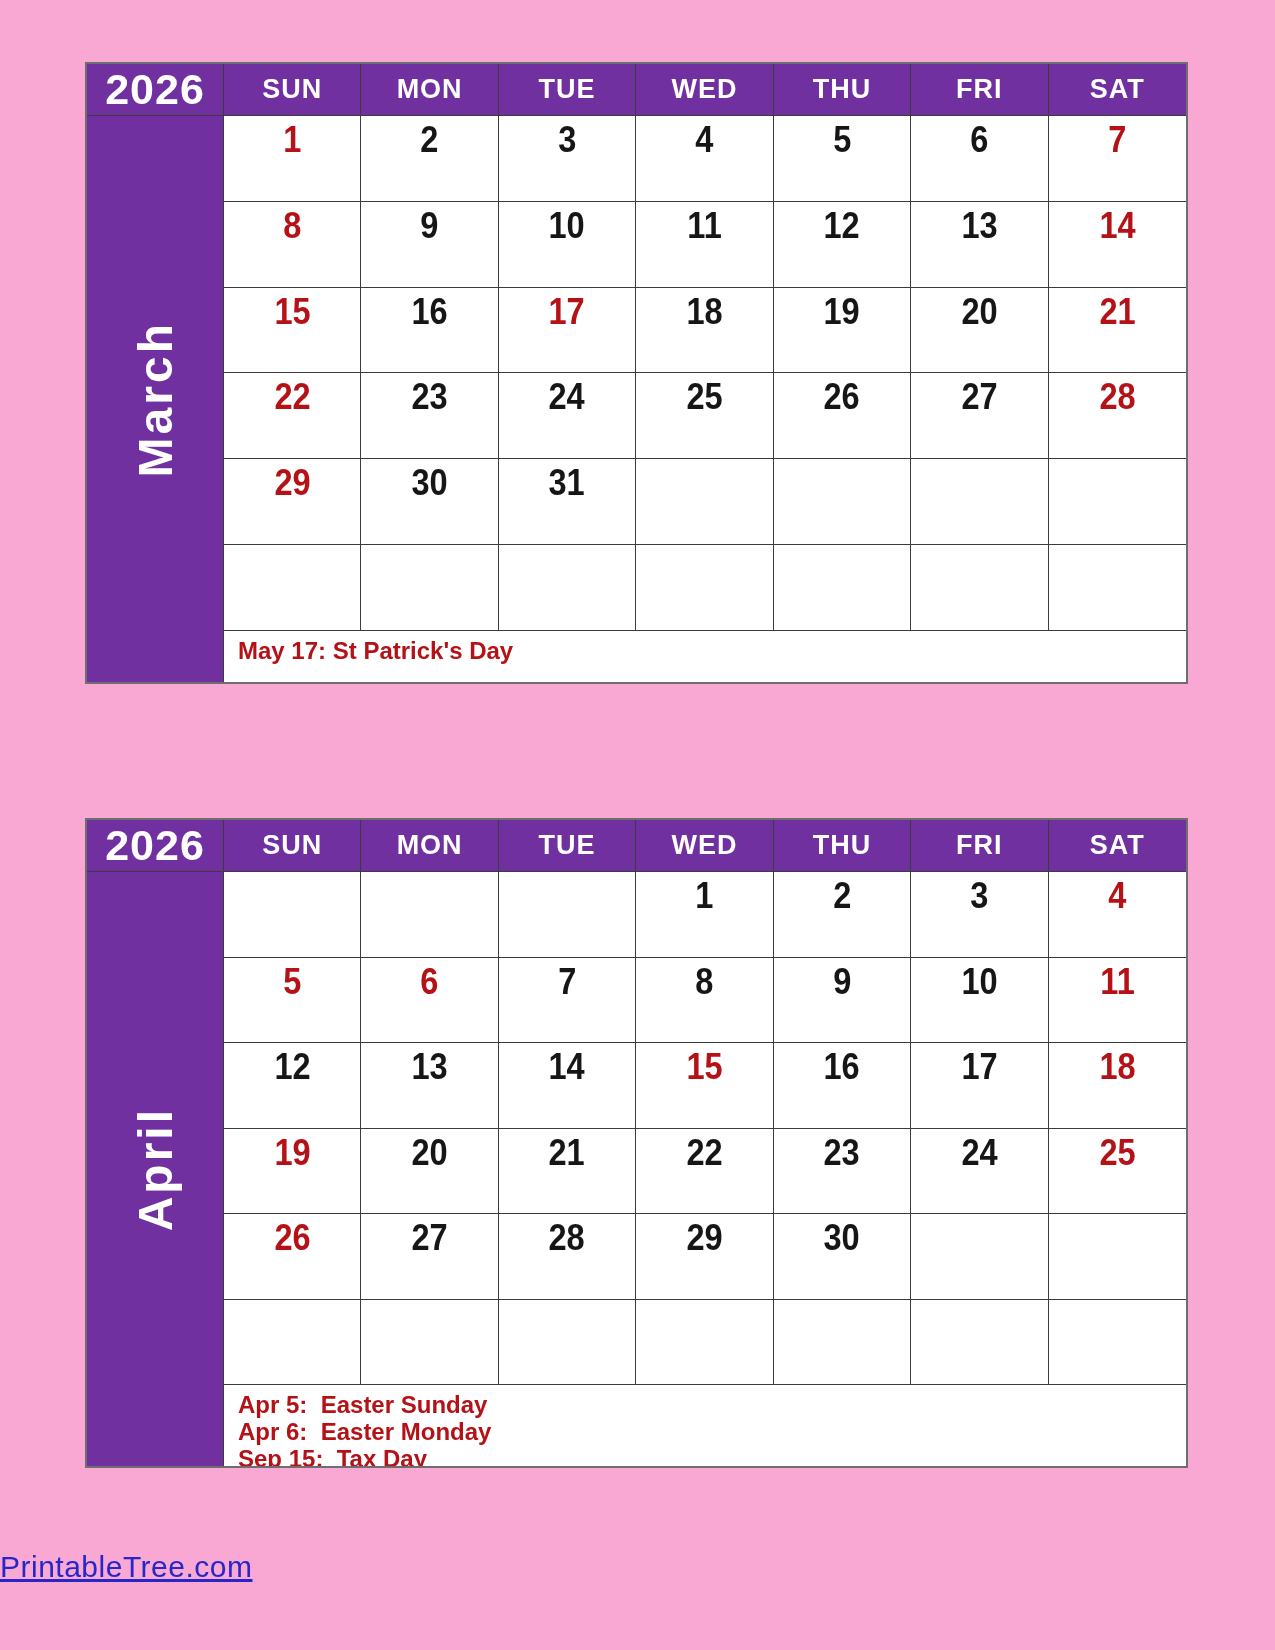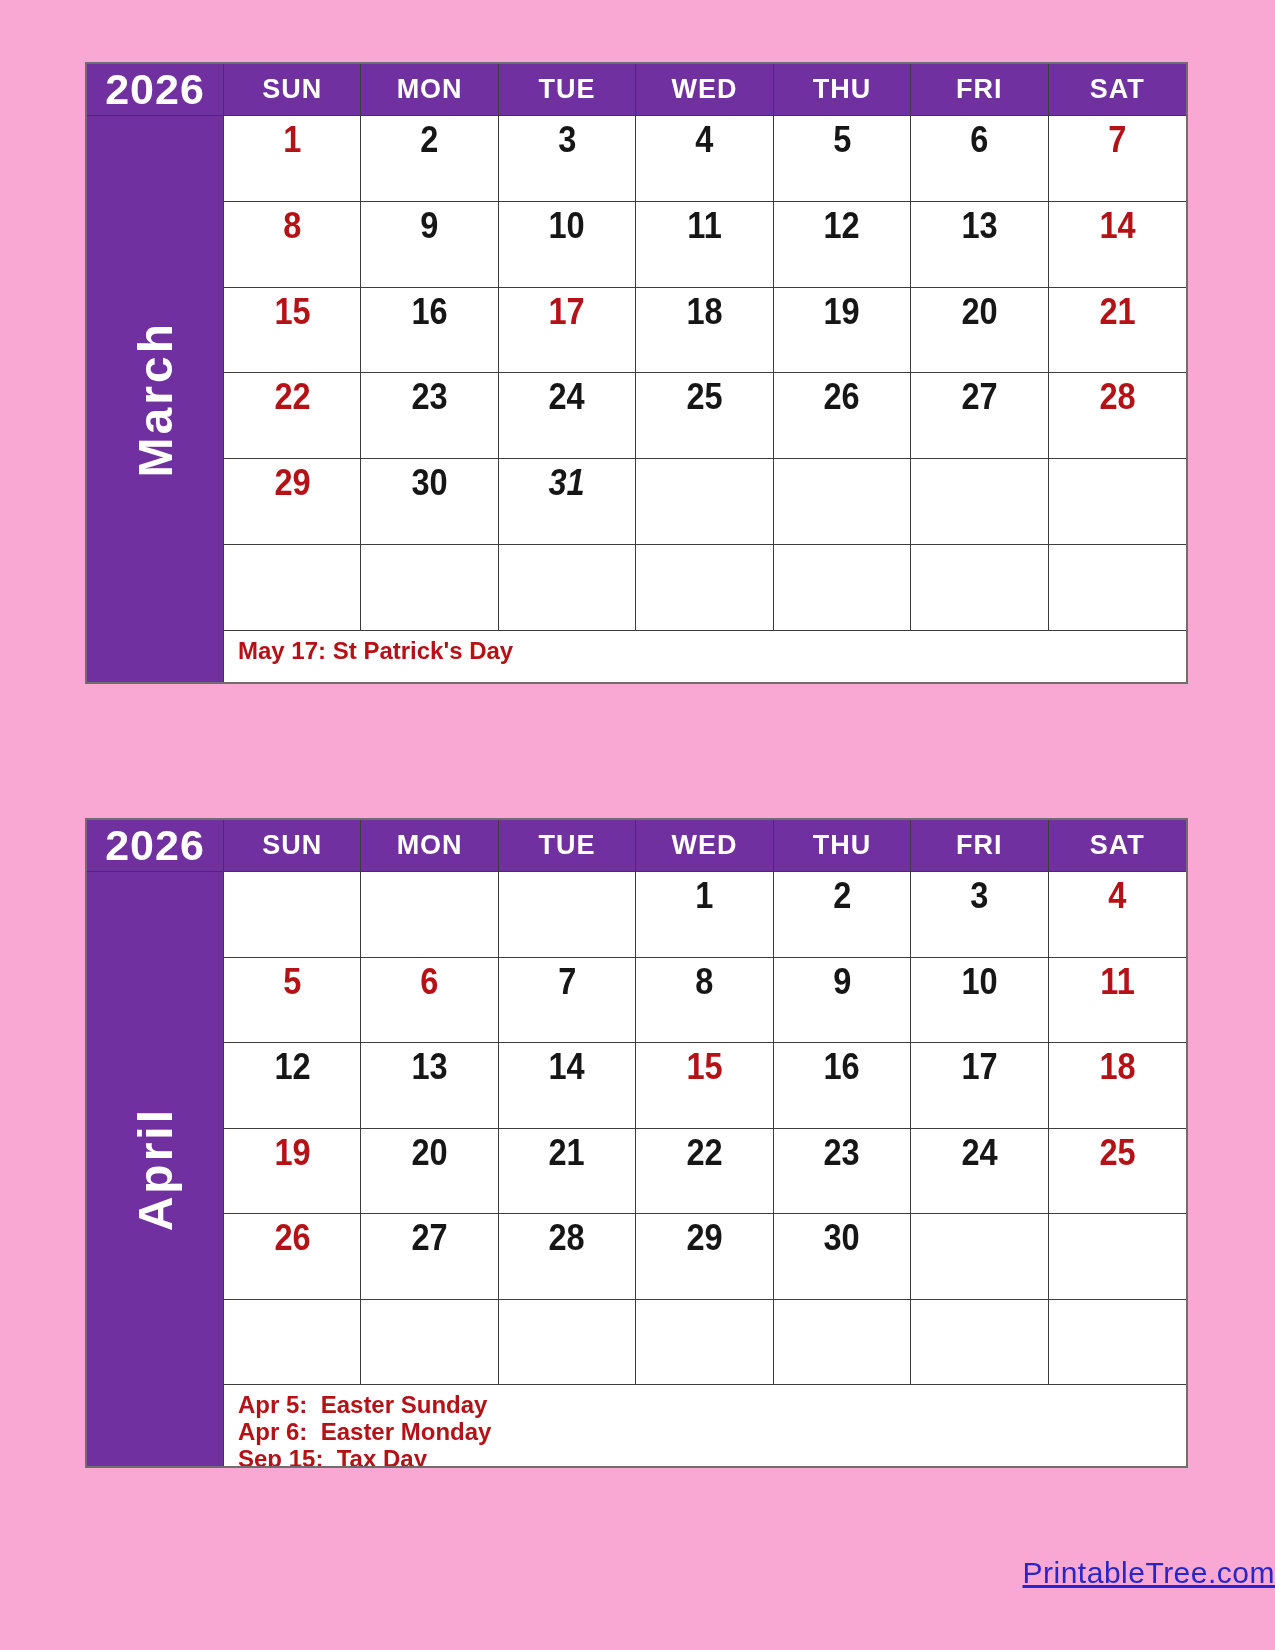--- a/index.html
+++ b/index.html
@@ -101,22 +101,21 @@
     font-weight: bold;
     font-size: 24px;
     line-height: 27px;
     white-space: pre-wrap;
   }
   
   #footer {
     position: absolute;
     left: 0; right: 0;
     top: 1550px;
-    text-align: right;
-    margin-top: 6px;
+    text-align: left;
   }
   #footer a {
     color: #2626c9;
     font-size: 30px;
     letter-spacing: 0.5px;
     text-decoration: underline;
     cursor: pointer;
     font-family: "Liberation Sans", "DejaVu Sans", sans-serif;
   }
 </style>
@@ -162,21 +161,21 @@
       <div class="cell day-cell last-col" style="grid-area: 4 / 8;"><span class="day-num red">21</span></div>
       <div class="cell day-cell" style="grid-area: 5 / 2;"><span class="day-num red">22</span></div>
       <div class="cell day-cell" style="grid-area: 5 / 3;"><span class="day-num">23</span></div>
       <div class="cell day-cell" style="grid-area: 5 / 4;"><span class="day-num">24</span></div>
       <div class="cell day-cell" style="grid-area: 5 / 5;"><span class="day-num">25</span></div>
       <div class="cell day-cell" style="grid-area: 5 / 6;"><span class="day-num">26</span></div>
       <div class="cell day-cell" style="grid-area: 5 / 7;"><span class="day-num">27</span></div>
       <div class="cell day-cell last-col" style="grid-area: 5 / 8;"><span class="day-num red">28</span></div>
       <div class="cell day-cell" style="grid-area: 6 / 2;"><span class="day-num red">29</span></div>
       <div class="cell day-cell" style="grid-area: 6 / 3;"><span class="day-num">30</span></div>
-      <div class="cell day-cell" style="grid-area: 6 / 4; font-style: italic;"><span class="day-num">31</span></div>
+      <div class="cell day-cell" style="grid-area: 6 / 4;"><span class="day-num">31</span></div>
       <div class="cell day-cell" style="grid-area: 6 / 5;"></div>
       <div class="cell day-cell" style="grid-area: 6 / 6;"></div>
       <div class="cell day-cell" style="grid-area: 6 / 7;"></div>
       <div class="cell day-cell last-col" style="grid-area: 6 / 8;"></div>
       <div class="cell day-cell" style="grid-area: 7 / 2;"></div>
       <div class="cell day-cell" style="grid-area: 7 / 3;"></div>
       <div class="cell day-cell" style="grid-area: 7 / 4;"></div>
       <div class="cell day-cell" style="grid-area: 7 / 5;"></div>
       <div class="cell day-cell" style="grid-area: 7 / 6;"></div>
       <div class="cell day-cell" style="grid-area: 7 / 7;"></div>

